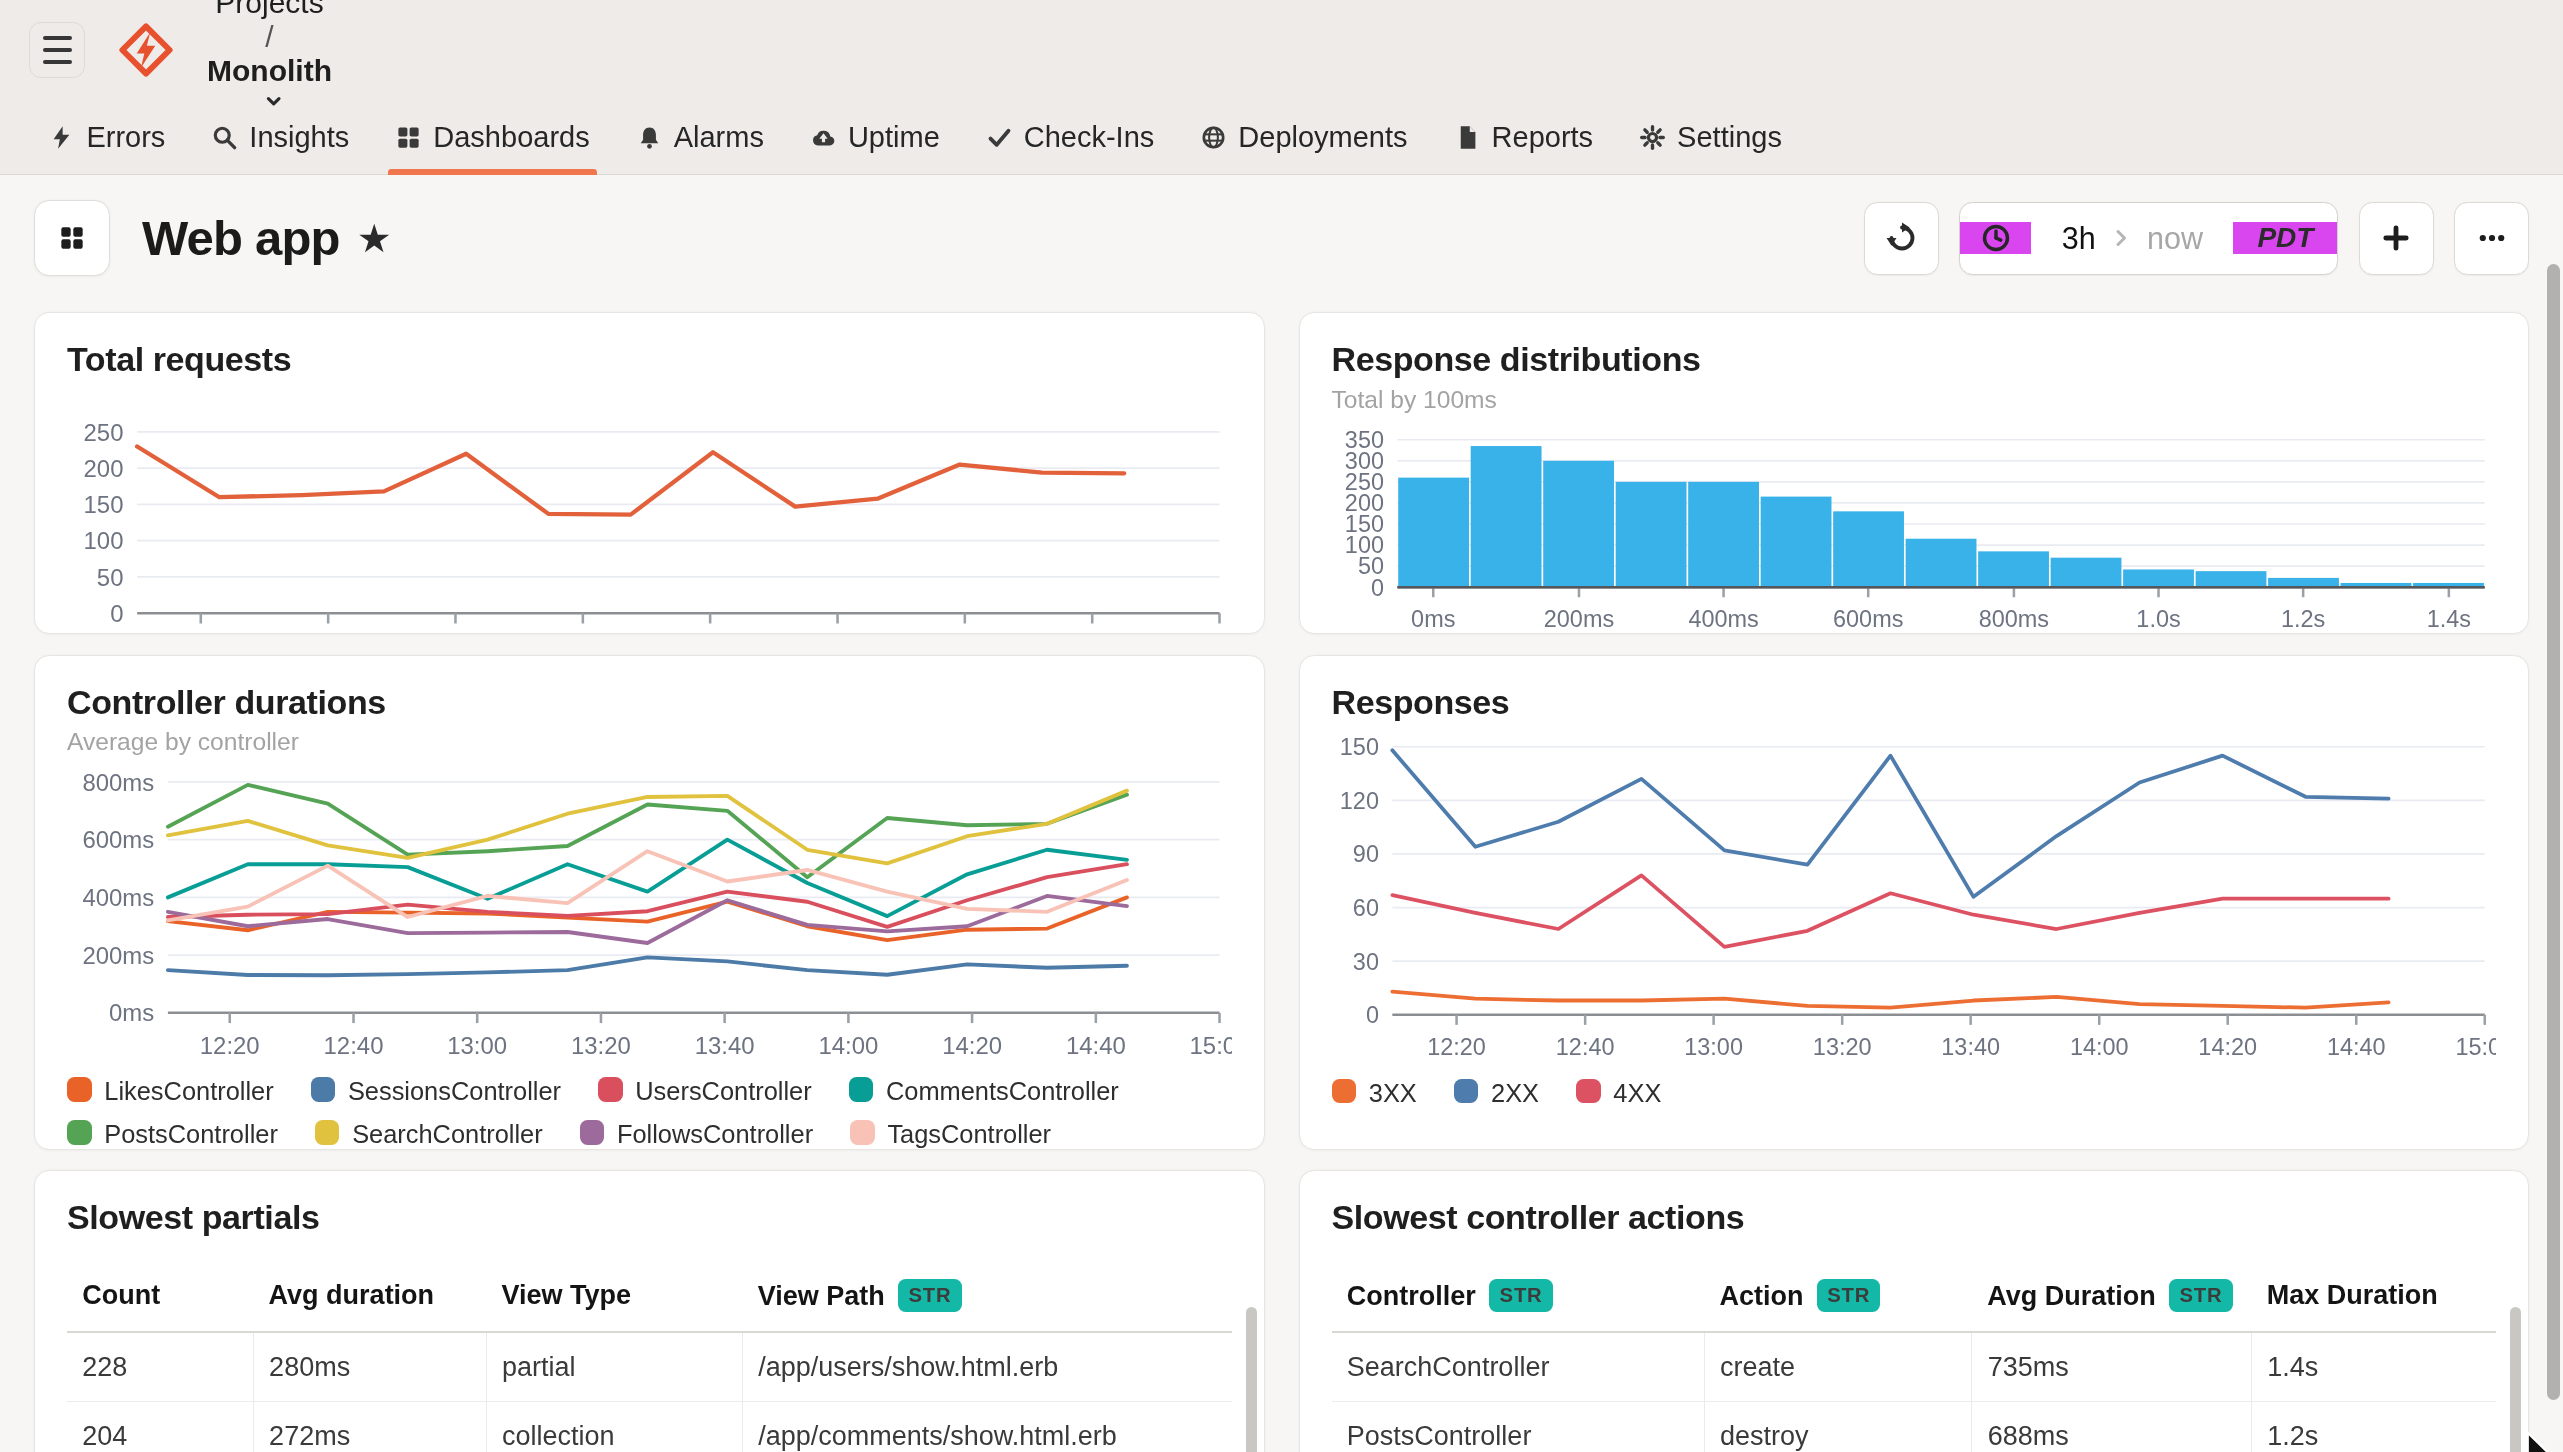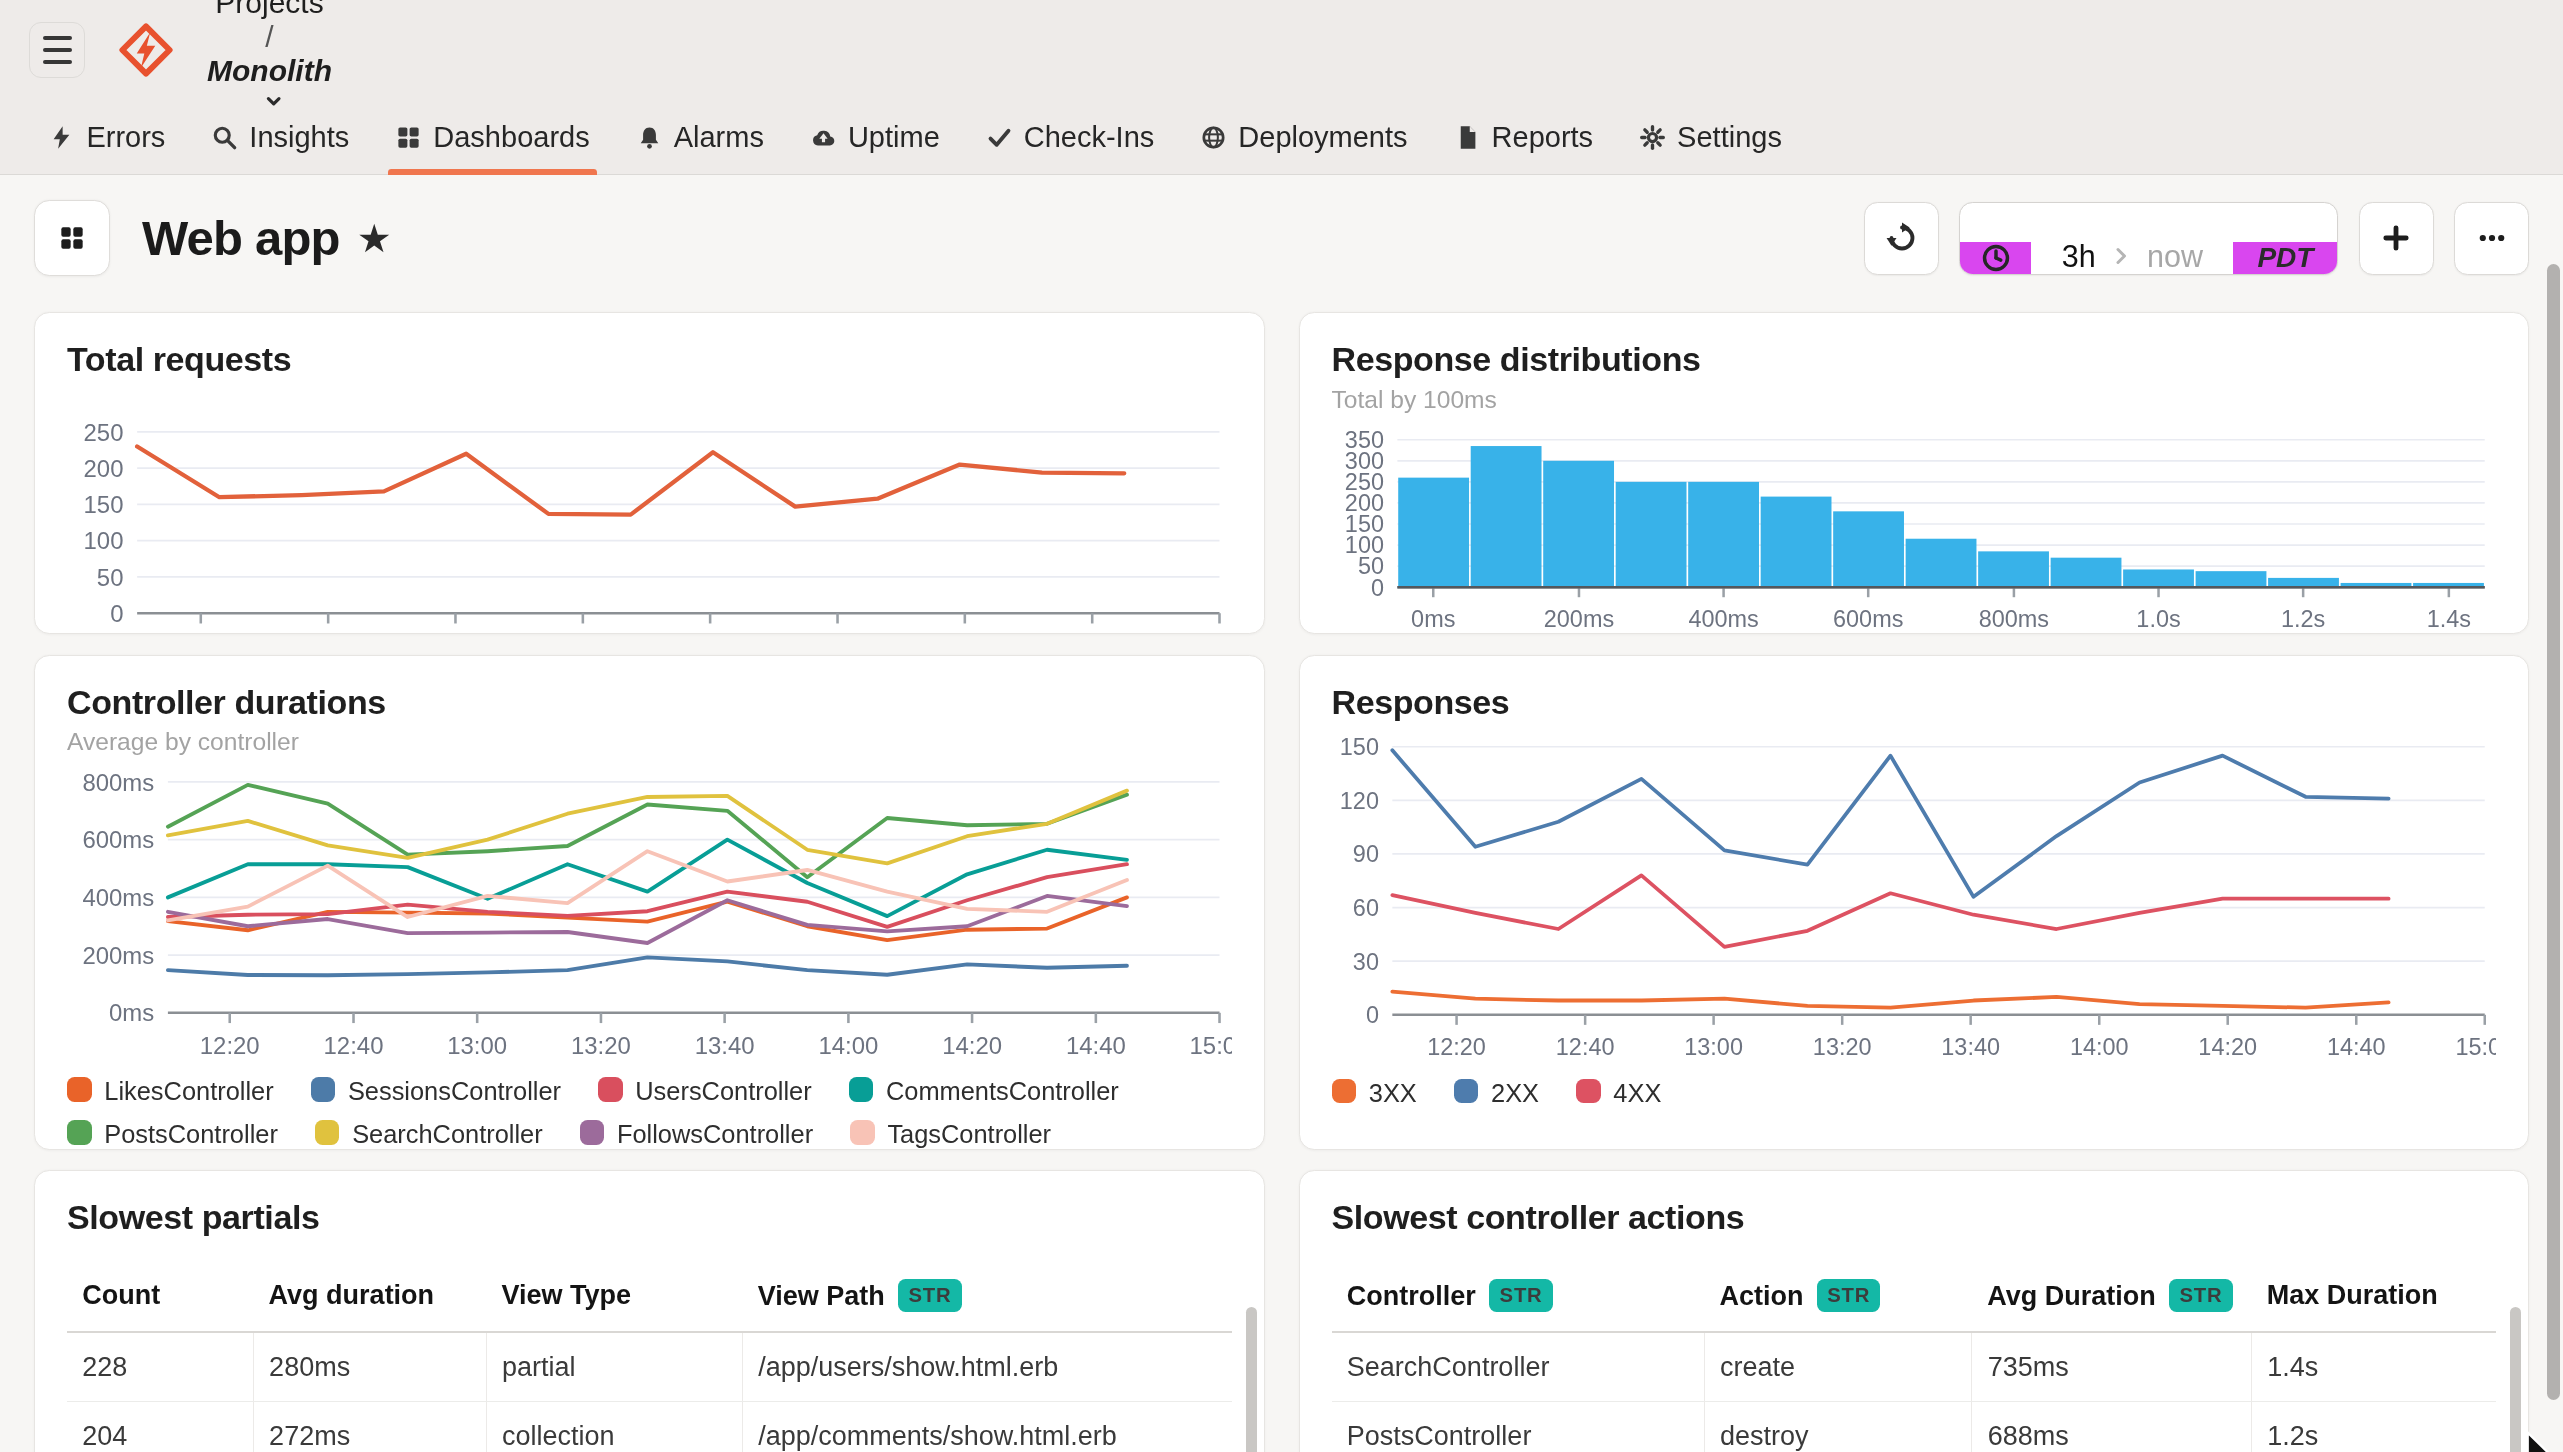--- a/index.html
+++ b/index.html
@@ -13,21 +13,21 @@
     height:100px; background:#eeebe9; display:flex; align-items:center; padding:0 29px;
   }
   .hamburger {
     width:56px; height:56px; border:0.8px solid #ddDBD8; border-radius:12px; background:transparent;
     display:flex; flex-direction:column; justify-content:center; align-items:center; gap:7.6px; cursor:pointer;
   }
   .hamburger span { display:block; width:29px; height:4.2px; background:#363636; border-radius:2.5px; }
   .logo { margin-left:34px; width:54px; height:54px; display:flex; }
   .breadcrumb { margin-left:34px; display:flex; align-items:center; font-size:30px; color:#1e1e1e;flex-direction:column; }
   .breadcrumb .sep { margin:0 15.3px; color:#555; }
-  .breadcrumb .proj { font-weight:bold;font-style:italic; }
+  .breadcrumb .proj { font-weight:bold; }
   .breadcrumb svg { margin-left:8.5px; }
   
   .tabs {
     height:75px; background:#eeebe9; border-bottom:0.8px solid #dbd9d6;
     display:flex; align-items:stretch; padding:0 25.4px;
   }
   .tab {
     position:relative; display:flex; align-items:center; gap:11px; padding:0 23px;
     font-size:29px; font-weight:500; color:#262626; cursor:pointer;
   }
@@ -45,21 +45,21 @@
   }
   h1.page-title { margin-left:32px; font-size:49px; letter-spacing:-0.8px; color:#1b1b1b; font-weight:bold; }
   .fav-star { margin-left:17px; font-size:39px; color:#2b2b2b; cursor:pointer; }
   .toolbar .spacer { flex:1; }
   .tool-btn {
     height:73px; min-width:75px; background:#fff; border:0.8px solid #dcdad7; border-radius:13.6px;
     display:flex; align-items:center; justify-content:center; cursor:pointer; margin-left:20.3px;
     box-shadow:0 0.8px 1.7px rgba(0,0,0,.05); color:#2b2b2b;
   }
   .time-control {
-    height:73px; margin-left:20.3px; display:flex; align-items:flex-end; border:0.8px solid #d5d3d0;
+    height:73px; margin-left:20.3px; display:flex; align-items:center; border:0.8px solid #d5d3d0;
     border-radius:13.6px; overflow:hidden; background:#fff; box-shadow:0 0.8px 1.7px rgba(0,0,0,.05);
   }
   .time-control .seg { display:flex; align-items:center; justify-content:center; }
   .time-control .seg.gray { background:#d946ef;font-style:italic; }
   .time-control .seg.clock { width:71px; color:#262626; }
   .time-control .seg.mid { padding:0 30.5px; gap:13.6px; font-size:30.5px; color:#111; }
   .time-control .seg.mid .dim { color:#a7a7a7; }
   .time-control .seg.tz { padding:0 24px; font-size:28px; font-weight:bold; color:#2b2b2b; }
   
   .grid {

